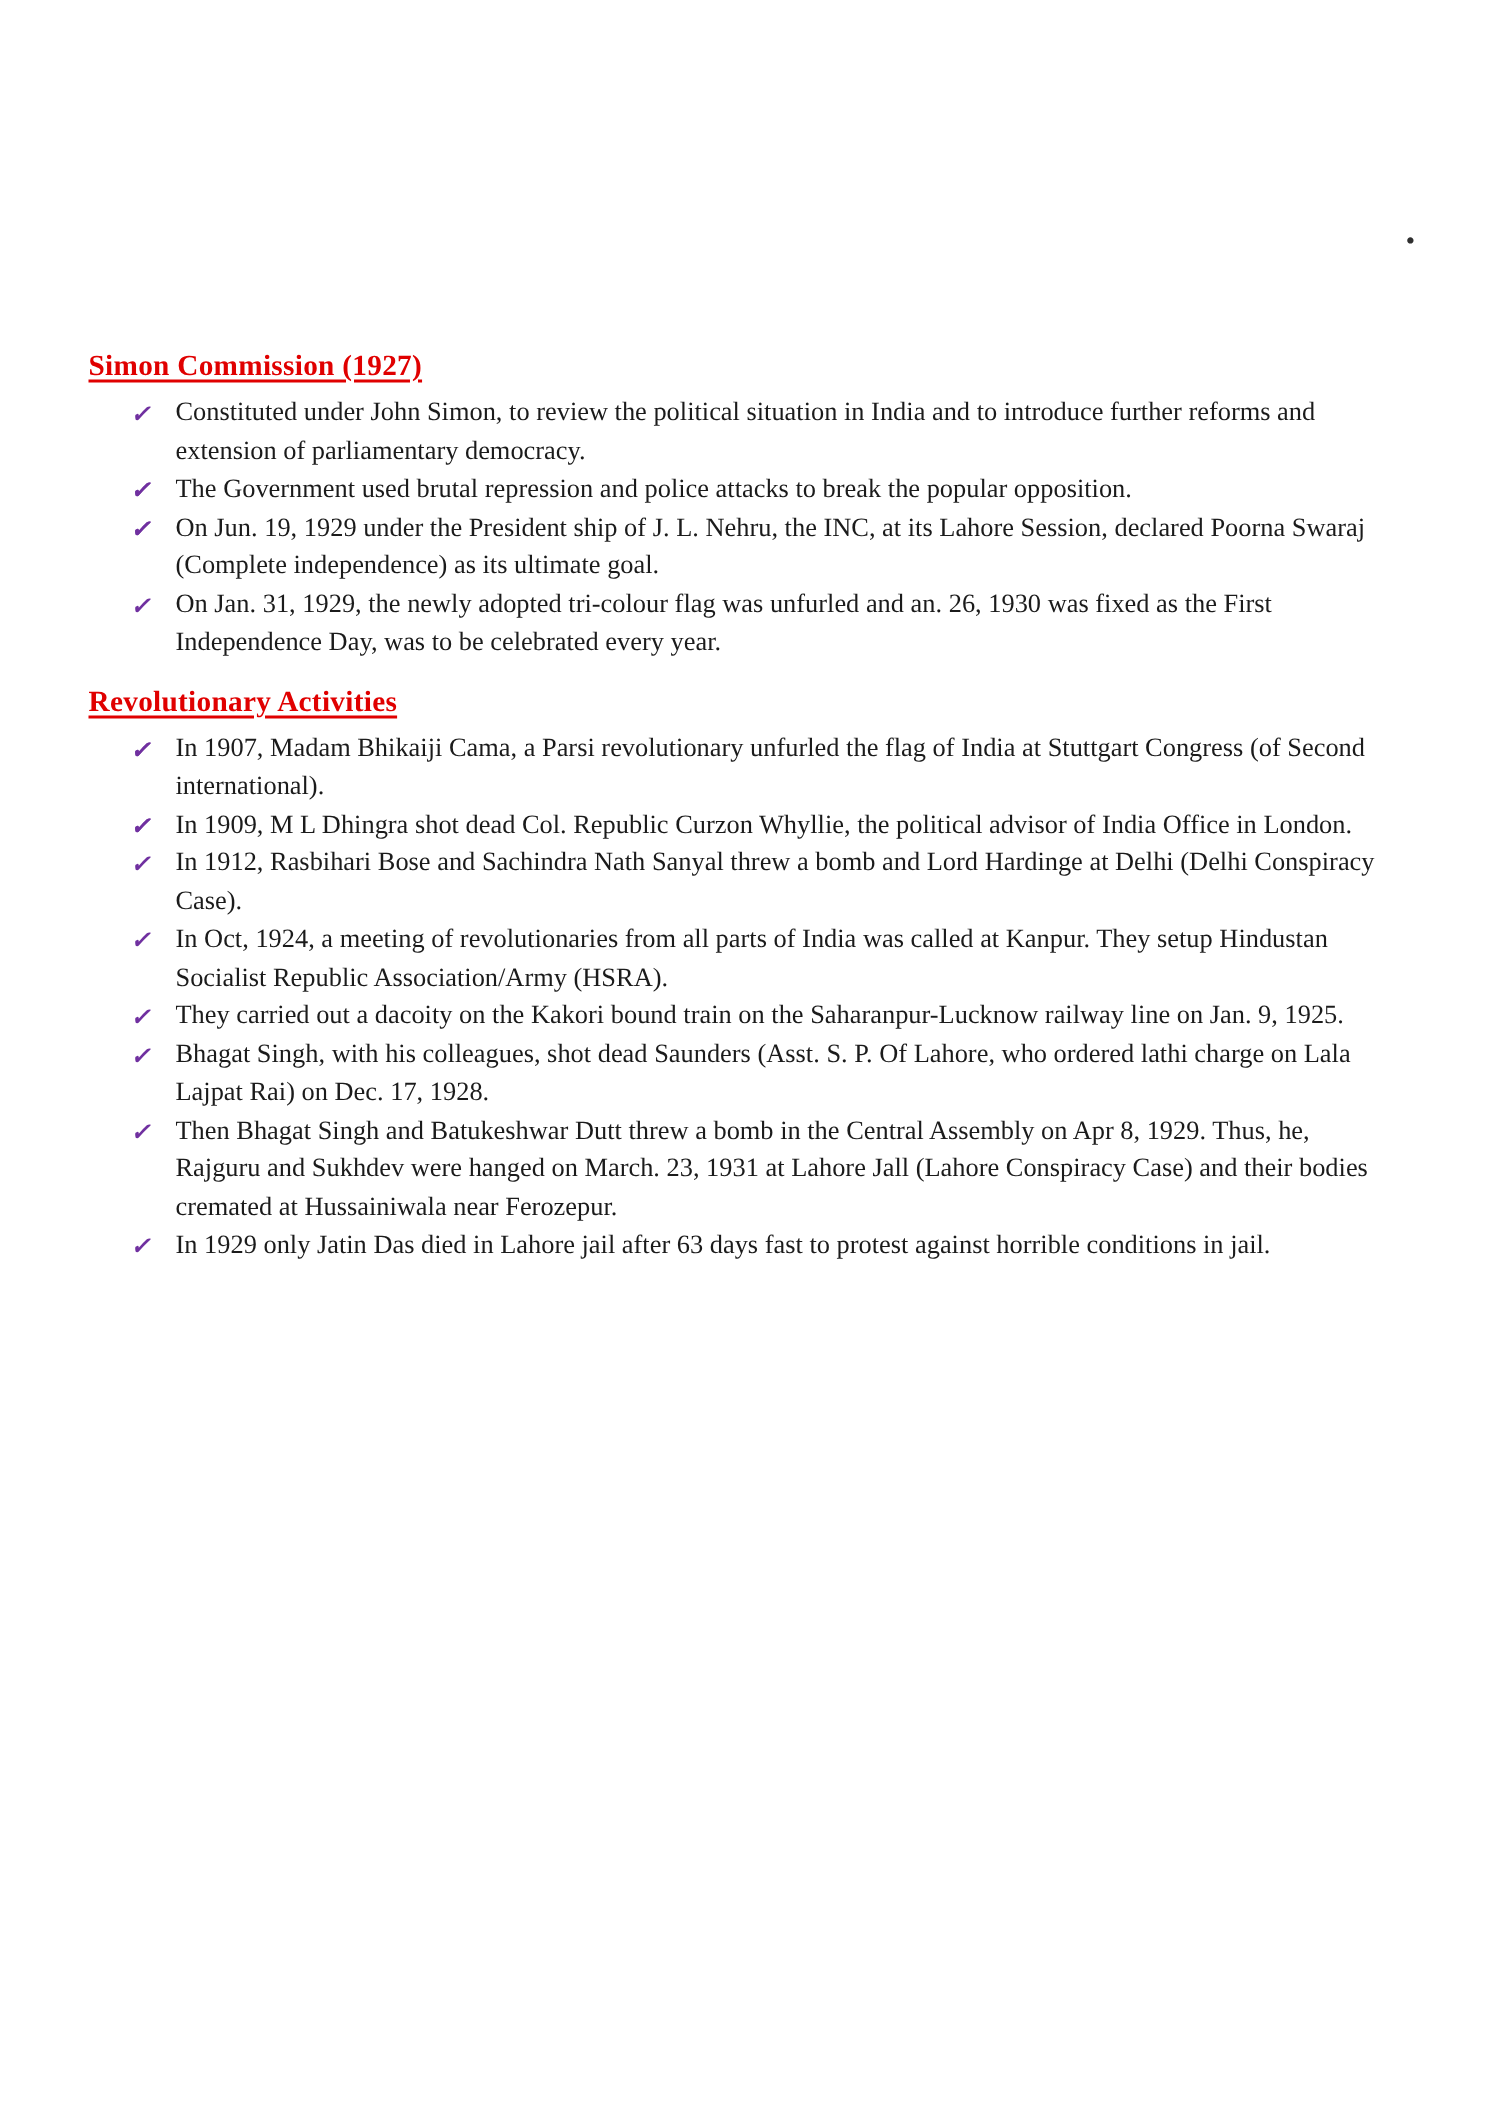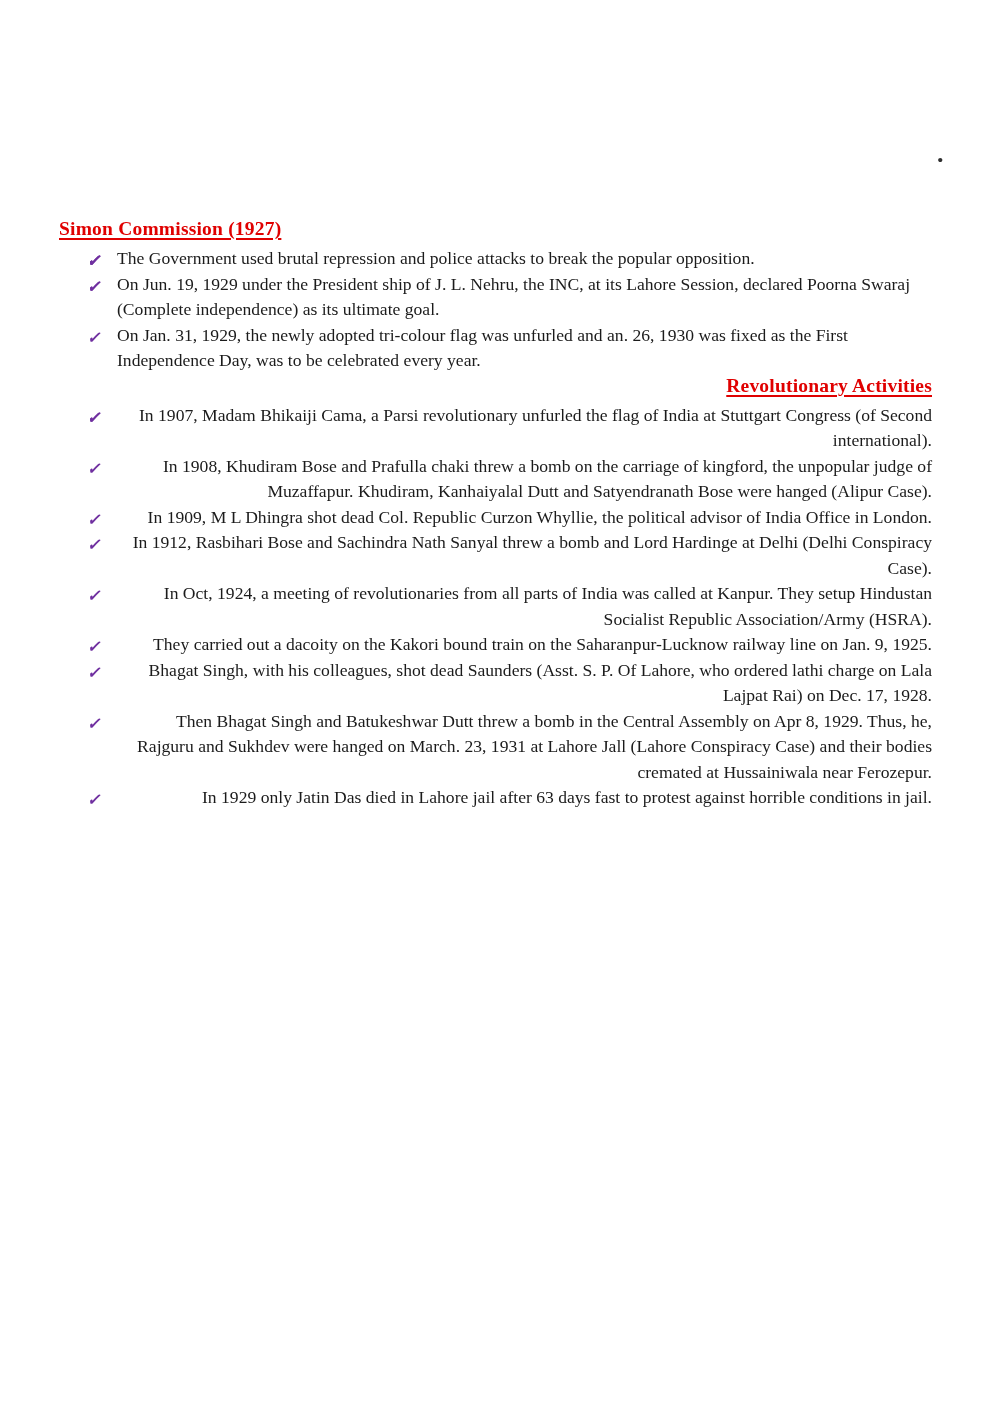--- a/index.html
+++ b/index.html
@@ -24,23 +24,23 @@
     font-weight: bold;
     color: #2f2f2f;
     line-height: 26px;
   }
   .content {
     padding: 217px 60px 0 59px;
   }
   section.doc-section { margin: 0; }
   .sec-simon { margin-bottom: 66px; }
   .sec-lahore { margin-bottom: 42px; }
-  .sec-rev { margin-bottom: 0; text-align: right; }
+  .sec-rev { margin-bottom: 0; }
   h2.heading {
-    margin: 0 0 5px 0;
+    margin: 16px 0 5px 0;
     font-size: 19.5px;
     font-weight: bold;
     color: #e00000;
     text-decoration: underline;
     text-decoration-color: #e00000;
     text-decoration-thickness: 2px;
     text-underline-offset: 3px;
     line-height: 24px;
     letter-spacing: 0.2px;
   }
@@ -72,20 +72,21 @@
 
   <span class="stray-dot">.</span>
 
   <main class="content">
 
     <section class="doc-section sec-simon">
       <h2 class="heading">Simon Commission (1927)</h2>
       <ul class="bullets">
         <li>
           <span class="check">✓</span>
+          <span>Constituted under John Simon, to review the political situation in India and to introduce further reforms and extension of parliamentary democracy.</span>
         </li>
         <li>
           <span class="check">✓</span>
         </li>
         <li>
           <span class="check">✓</span>
           <span>The Government used brutal repression and police attacks to break the popular opposition.</span>
         </li>
         <li>
           <span class="check">✓</span>
@@ -111,21 +112,20 @@
       <ul class="bullets">
         <li>
           <span class="check">✓</span>
         </li>
         <li>
           <span class="check">✓</span>
           <span>In 1907, Madam Bhikaiji Cama, a Parsi revolutionary unfurled the flag of India at Stuttgart Congress (of Second international).</span>
         </li>
         <li>
           <span class="check">✓</span>
-          <span>In 1908, Khudiram Bose and Prafulla chaki threw a bomb on the carriage of kingford, the unpopular judge of Muzaffapur. Khudiram, Kanhaiyalal Dutt and Satyendranath Bose were hanged (Alipur Case).</span>
         </li>
         <li>
           <span class="check">✓</span>
           <span>In 1909, M L Dhingra shot dead Col. Republic Curzon Whyllie, the political advisor of India Office in London.</span>
         </li>
         <li>
           <span class="check">✓</span>
           <span>In 1912, Rasbihari Bose and Sachindra Nath Sanyal threw a bomb and Lord Hardinge at Delhi (Delhi Conspiracy Case).</span>
         </li>
         <li>

